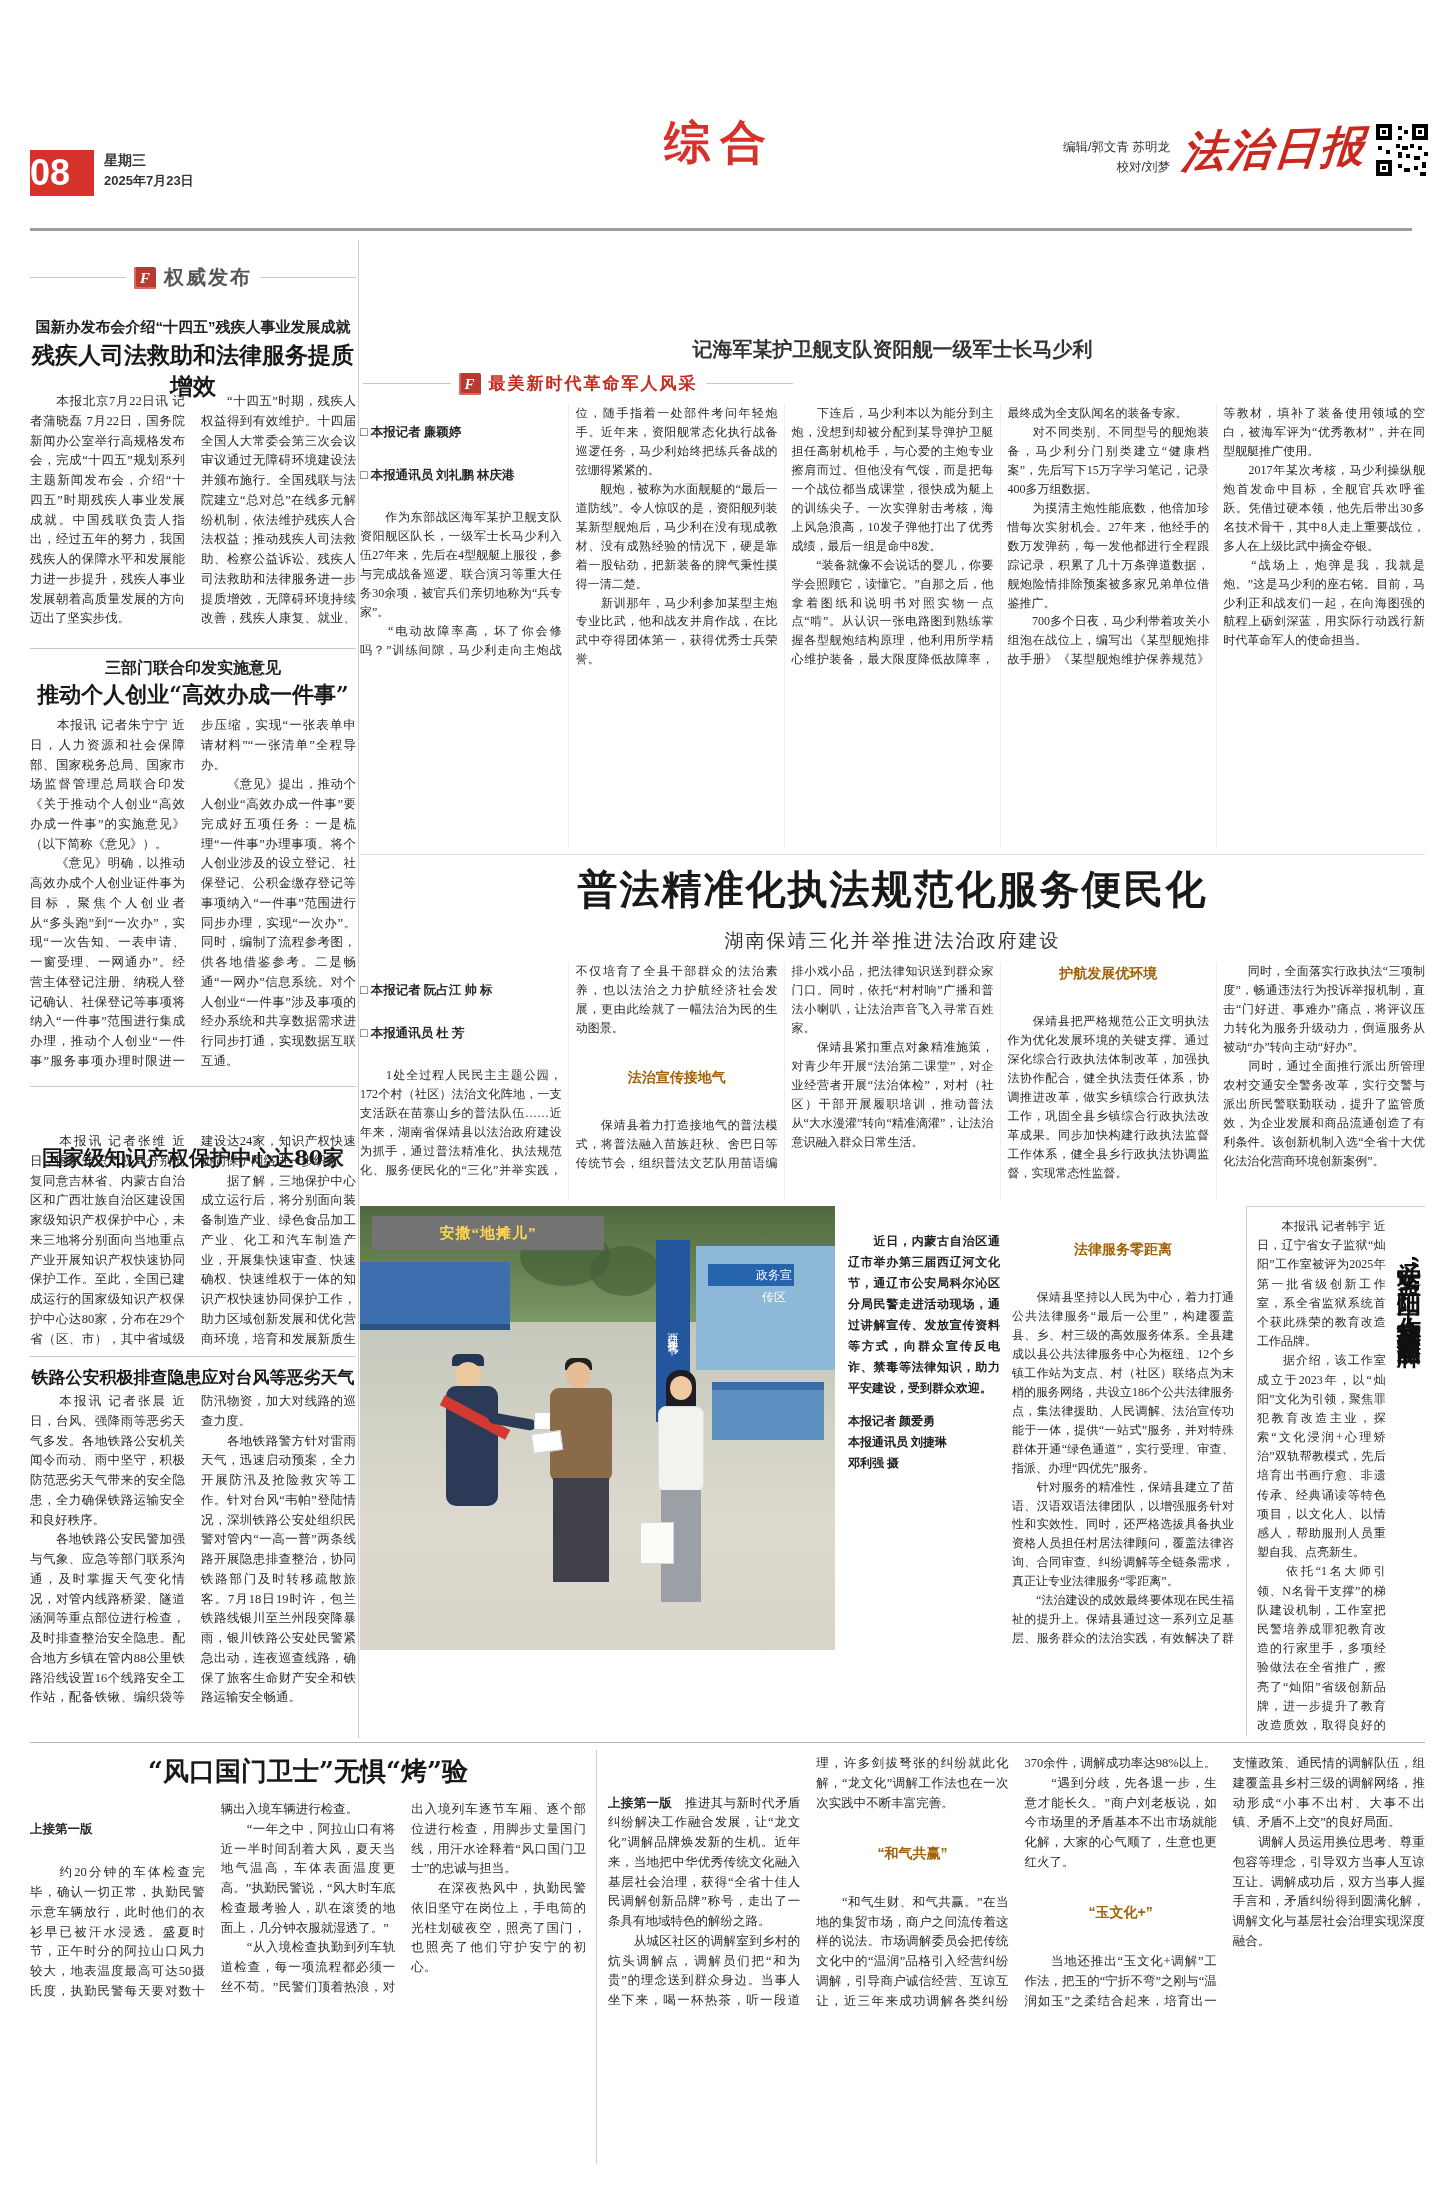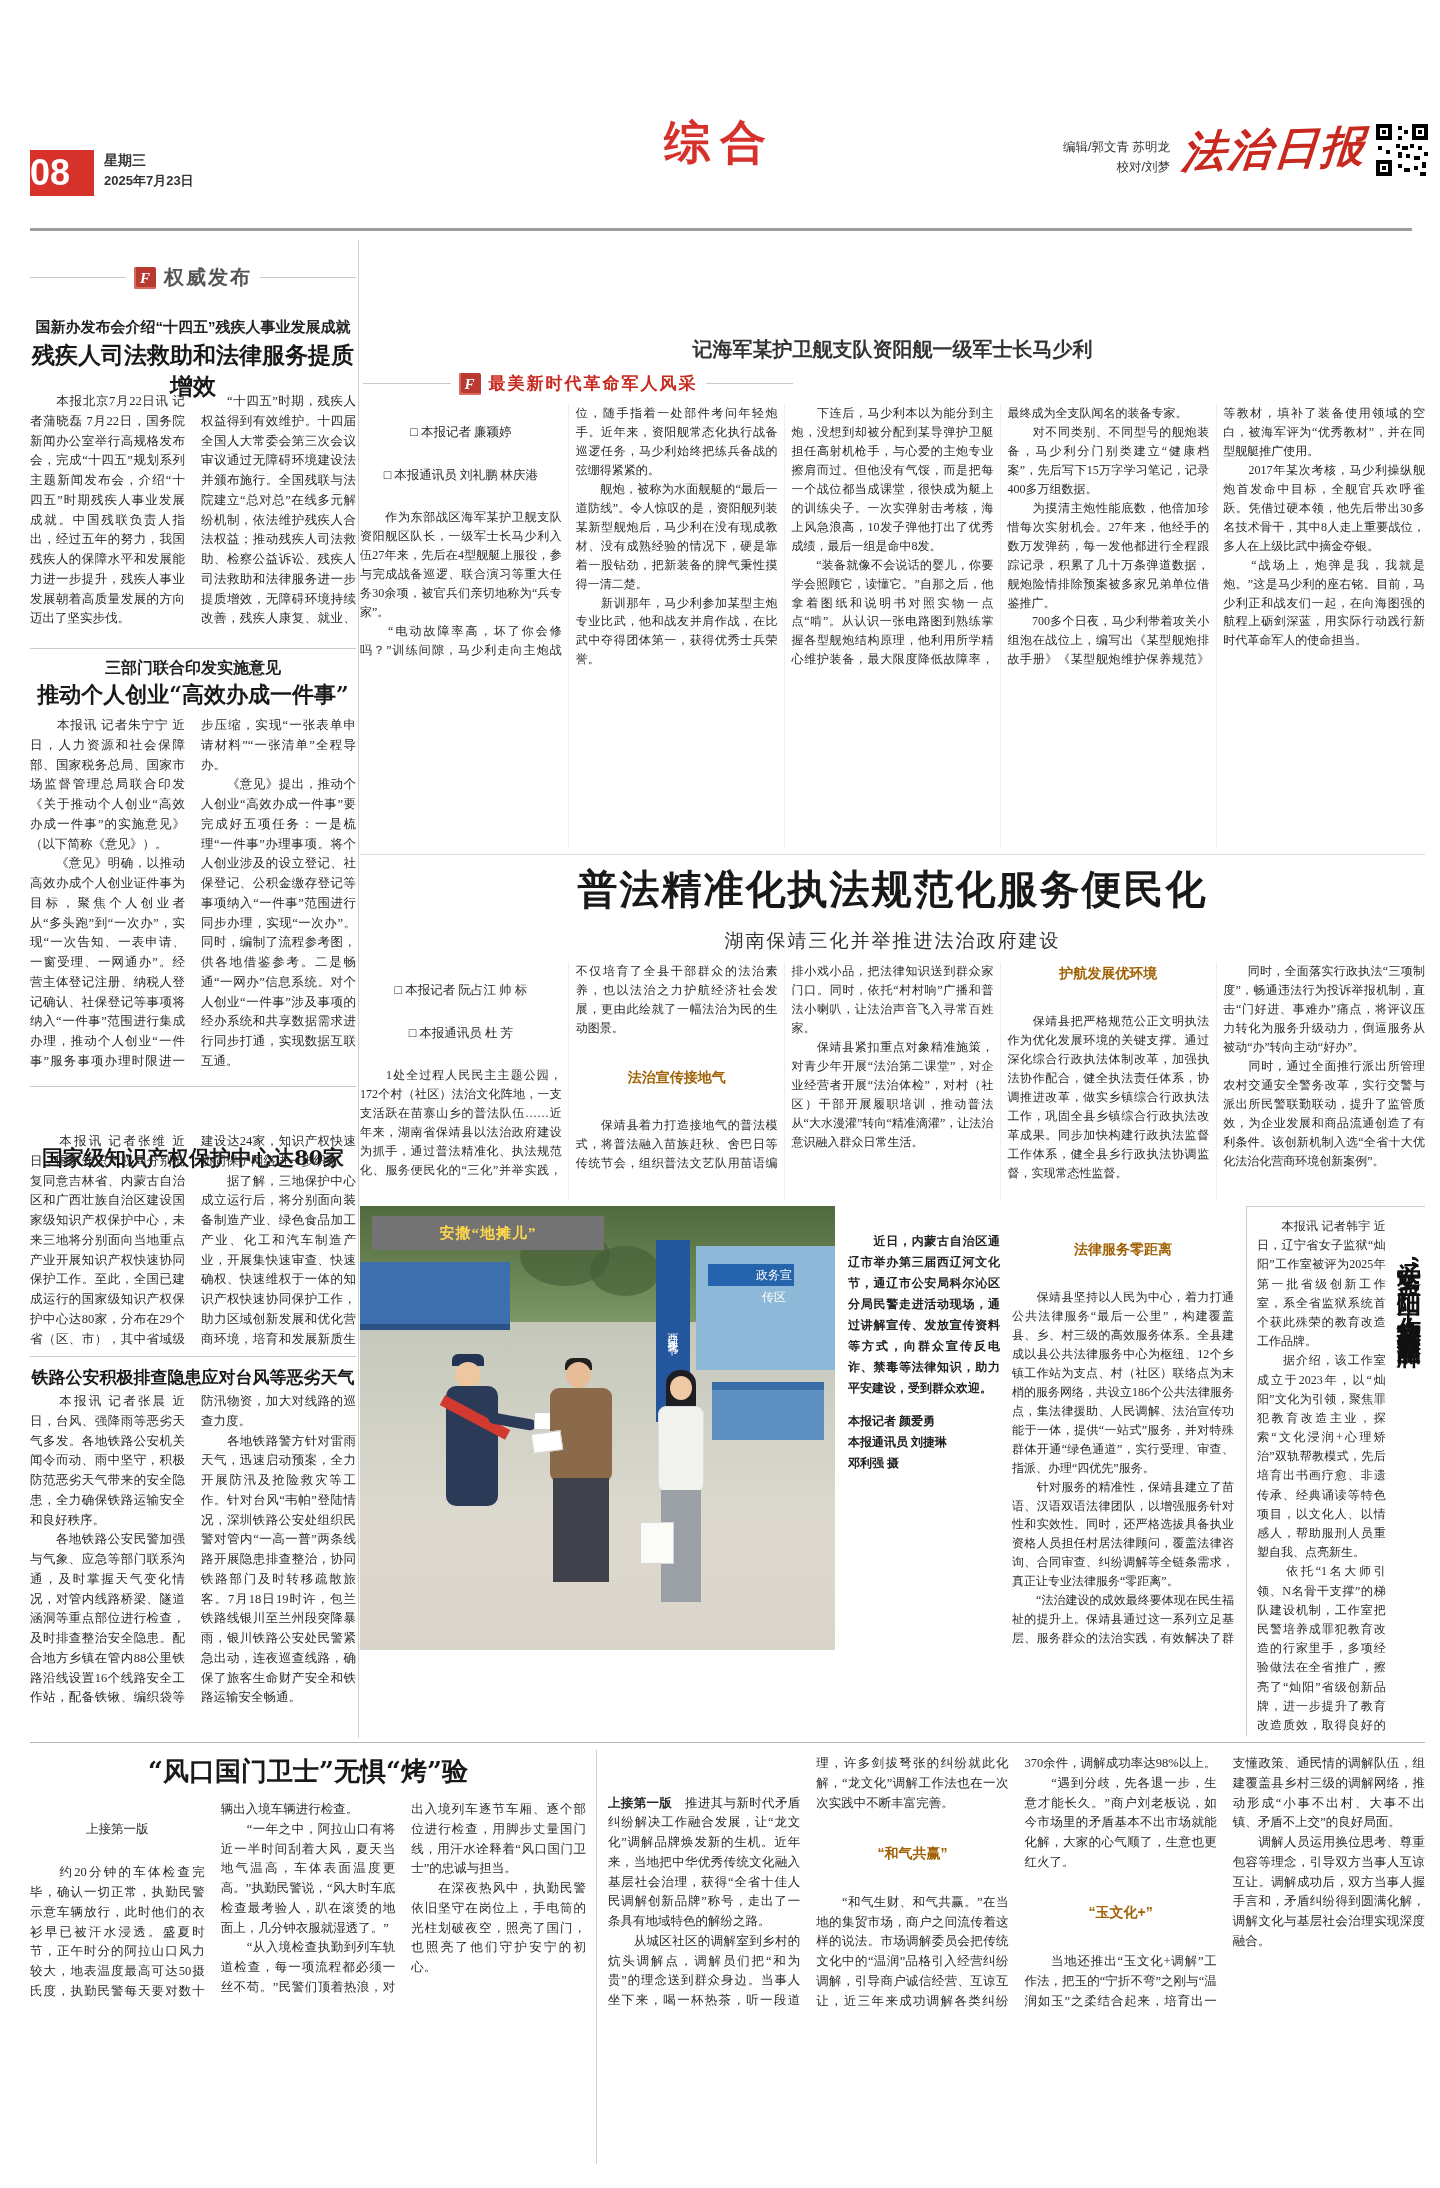--- a/index.html
+++ b/index.html
@@ -22,21 +22,21 @@
   .cols5 { column-count:5; column-gap:14px; column-rule:1px solid #eee; }
   .rule-h { background:#c9c9c9; height:1px; }
   .rule-v { background:#cfcfcf; width:1px; }
   .headline { font-weight:bold; color:#191919; font-family:"DejaVu Serif","Liberation Serif",serif; }
   .kicker { font-weight:bold; color:#222; }
   .inline-subhead {
     font-family:"Liberation Sans","DejaVu Sans",sans-serif;
     font-weight:bold; font-size:14px; text-align:center; margin:9px 0; color:#a16207;
     white-space:normal;
   }
-  .byline-line { font-weight:normal; font-size:12.5px; margin-bottom:4px; white-space:normal; text-align:center; }
+  .byline-line { font-weight:bold; font-size:12.5px; margin-bottom:4px; white-space:normal; text-align:left; }
 
   
   .pagenum { left:30px; top:150px; width:64px; height:46px; background:#d6322b; color:#fff;
     font-size:36px; font-weight:bold; text-align:left; line-height:46px; }
   .weekday { left:104px; top:152px; font-size:14px; font-weight:bold; color:#333; }
   .date    { left:104px; top:172px; font-size:13px; font-weight:bold; color:#333; }
   .section { left:0; right:0; top:112px; text-align:center; color:#d6322b;
     font-size:46px; font-weight:bold; letter-spacing:10px; }
   .editors { left:1020px; top:137px; width:150px; text-align:right; font-size:12.5px; color:#333; line-height:1.6; }
   .masthead { left:1182px; top:120px; color:#c8281e; font-size:44px; font-weight:bold;

